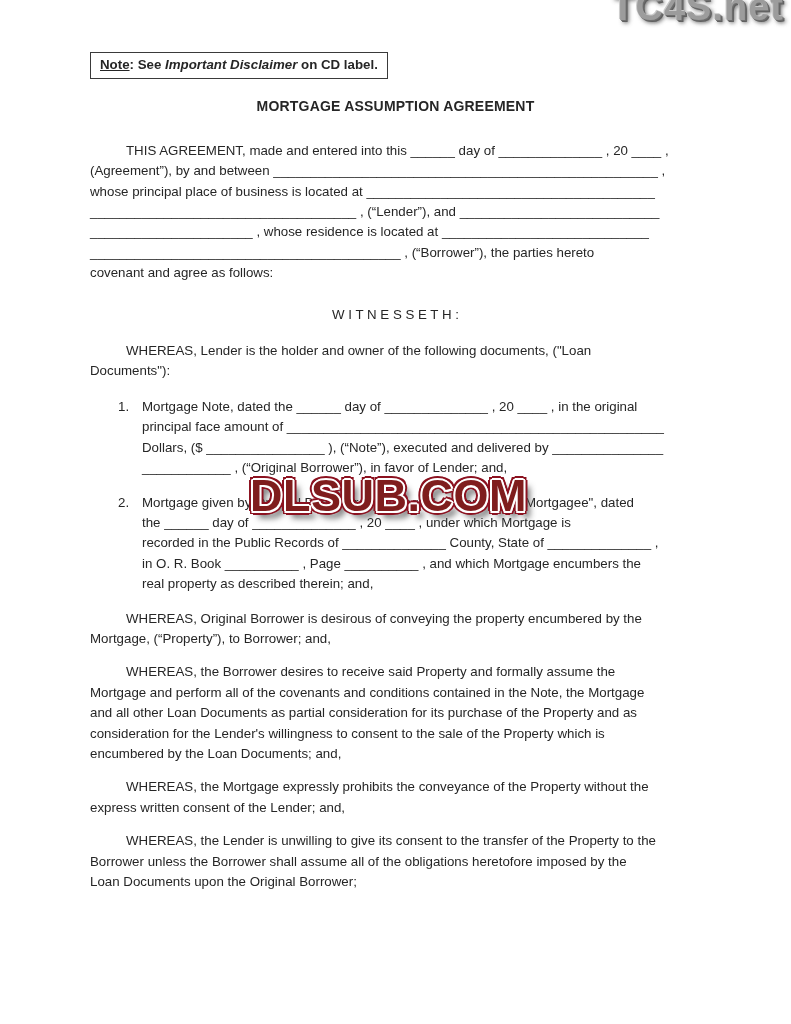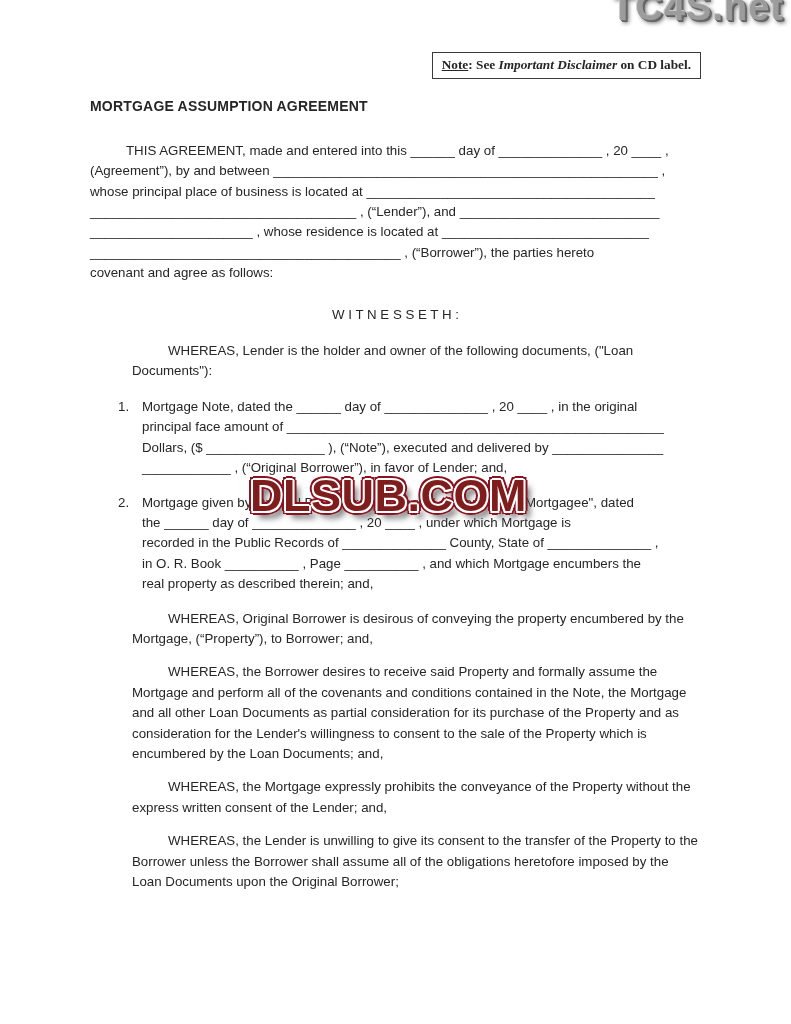--- a/index.html
+++ b/index.html
@@ -11,45 +11,46 @@
     background: #ffffff;
     font-family: "Liberation Sans", "DejaVu Sans", sans-serif;
     font-size: 13.3px;
     line-height: 20.4px;
     color: #262626;
     overflow: hidden;
   }
   .content { padding: 0 90px; width: 611px; }
 
   
-  .note-row { padding-top: 52px; text-align: right; font-family: Liberation Serif, serif; }
+  .note-row { padding-top: 52px; text-align: left; }
   .note-box {
     display: inline-block;
     border: 1px solid #3a3a3a;
     padding: 2px 9px 3px;
     font-weight: bold;
     white-space: nowrap;
   }
   .note-label { text-decoration: underline; }
   .note-em { font-style: italic; }
 
   
   .title {
     margin: 17px 0 0;
     font-size: 14px;
     font-weight: bold;
+    text-align: center;
     letter-spacing: 0.2px;
   }
 
   
   .para {
     white-space: pre-line;
     margin: 0 0 13px;
   }
-  .indent { text-indent: 36px; margin-left: 42px; }
+  .indent { text-indent: 36px; }
   .opening { margin: 24px 0 21px; }
   .witnesseth {
     margin: 9px 0 16px;
     text-align: center;
     white-space: pre;
   }
   .intro { margin-bottom: 15px; }
 
   
   .doc-list { list-style: none; margin: 0; padding: 0 0 0 28px; }

